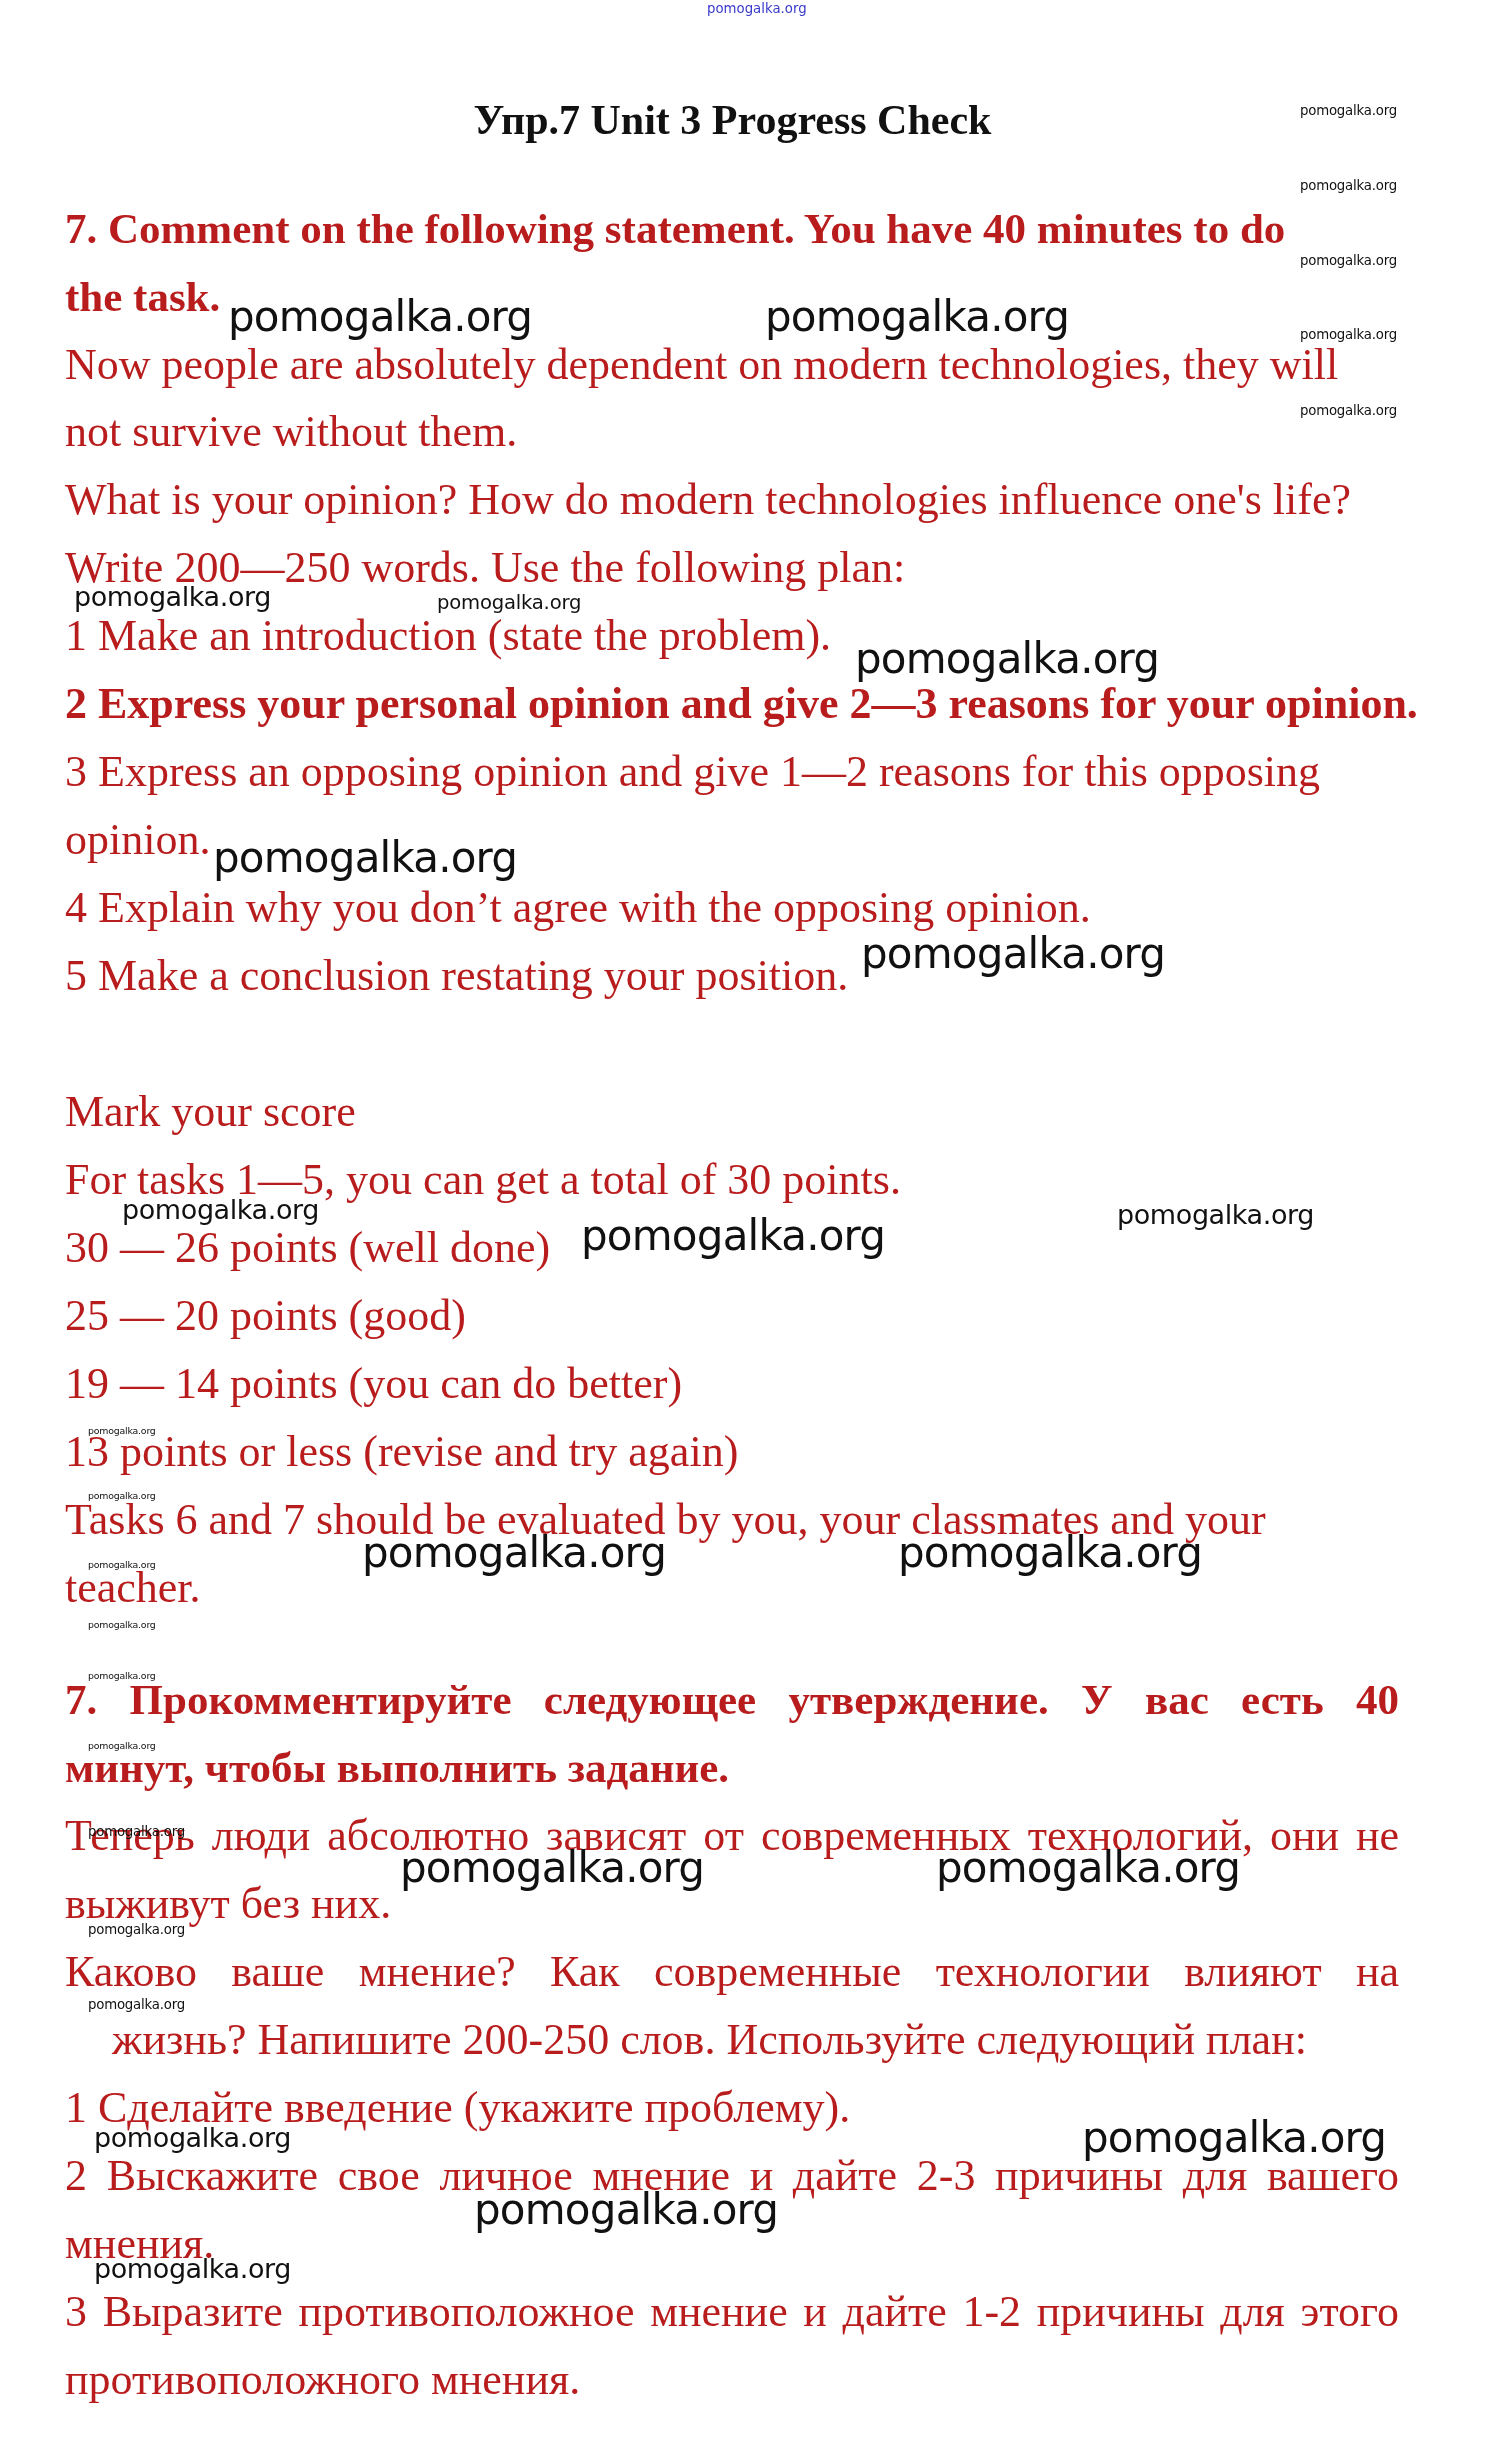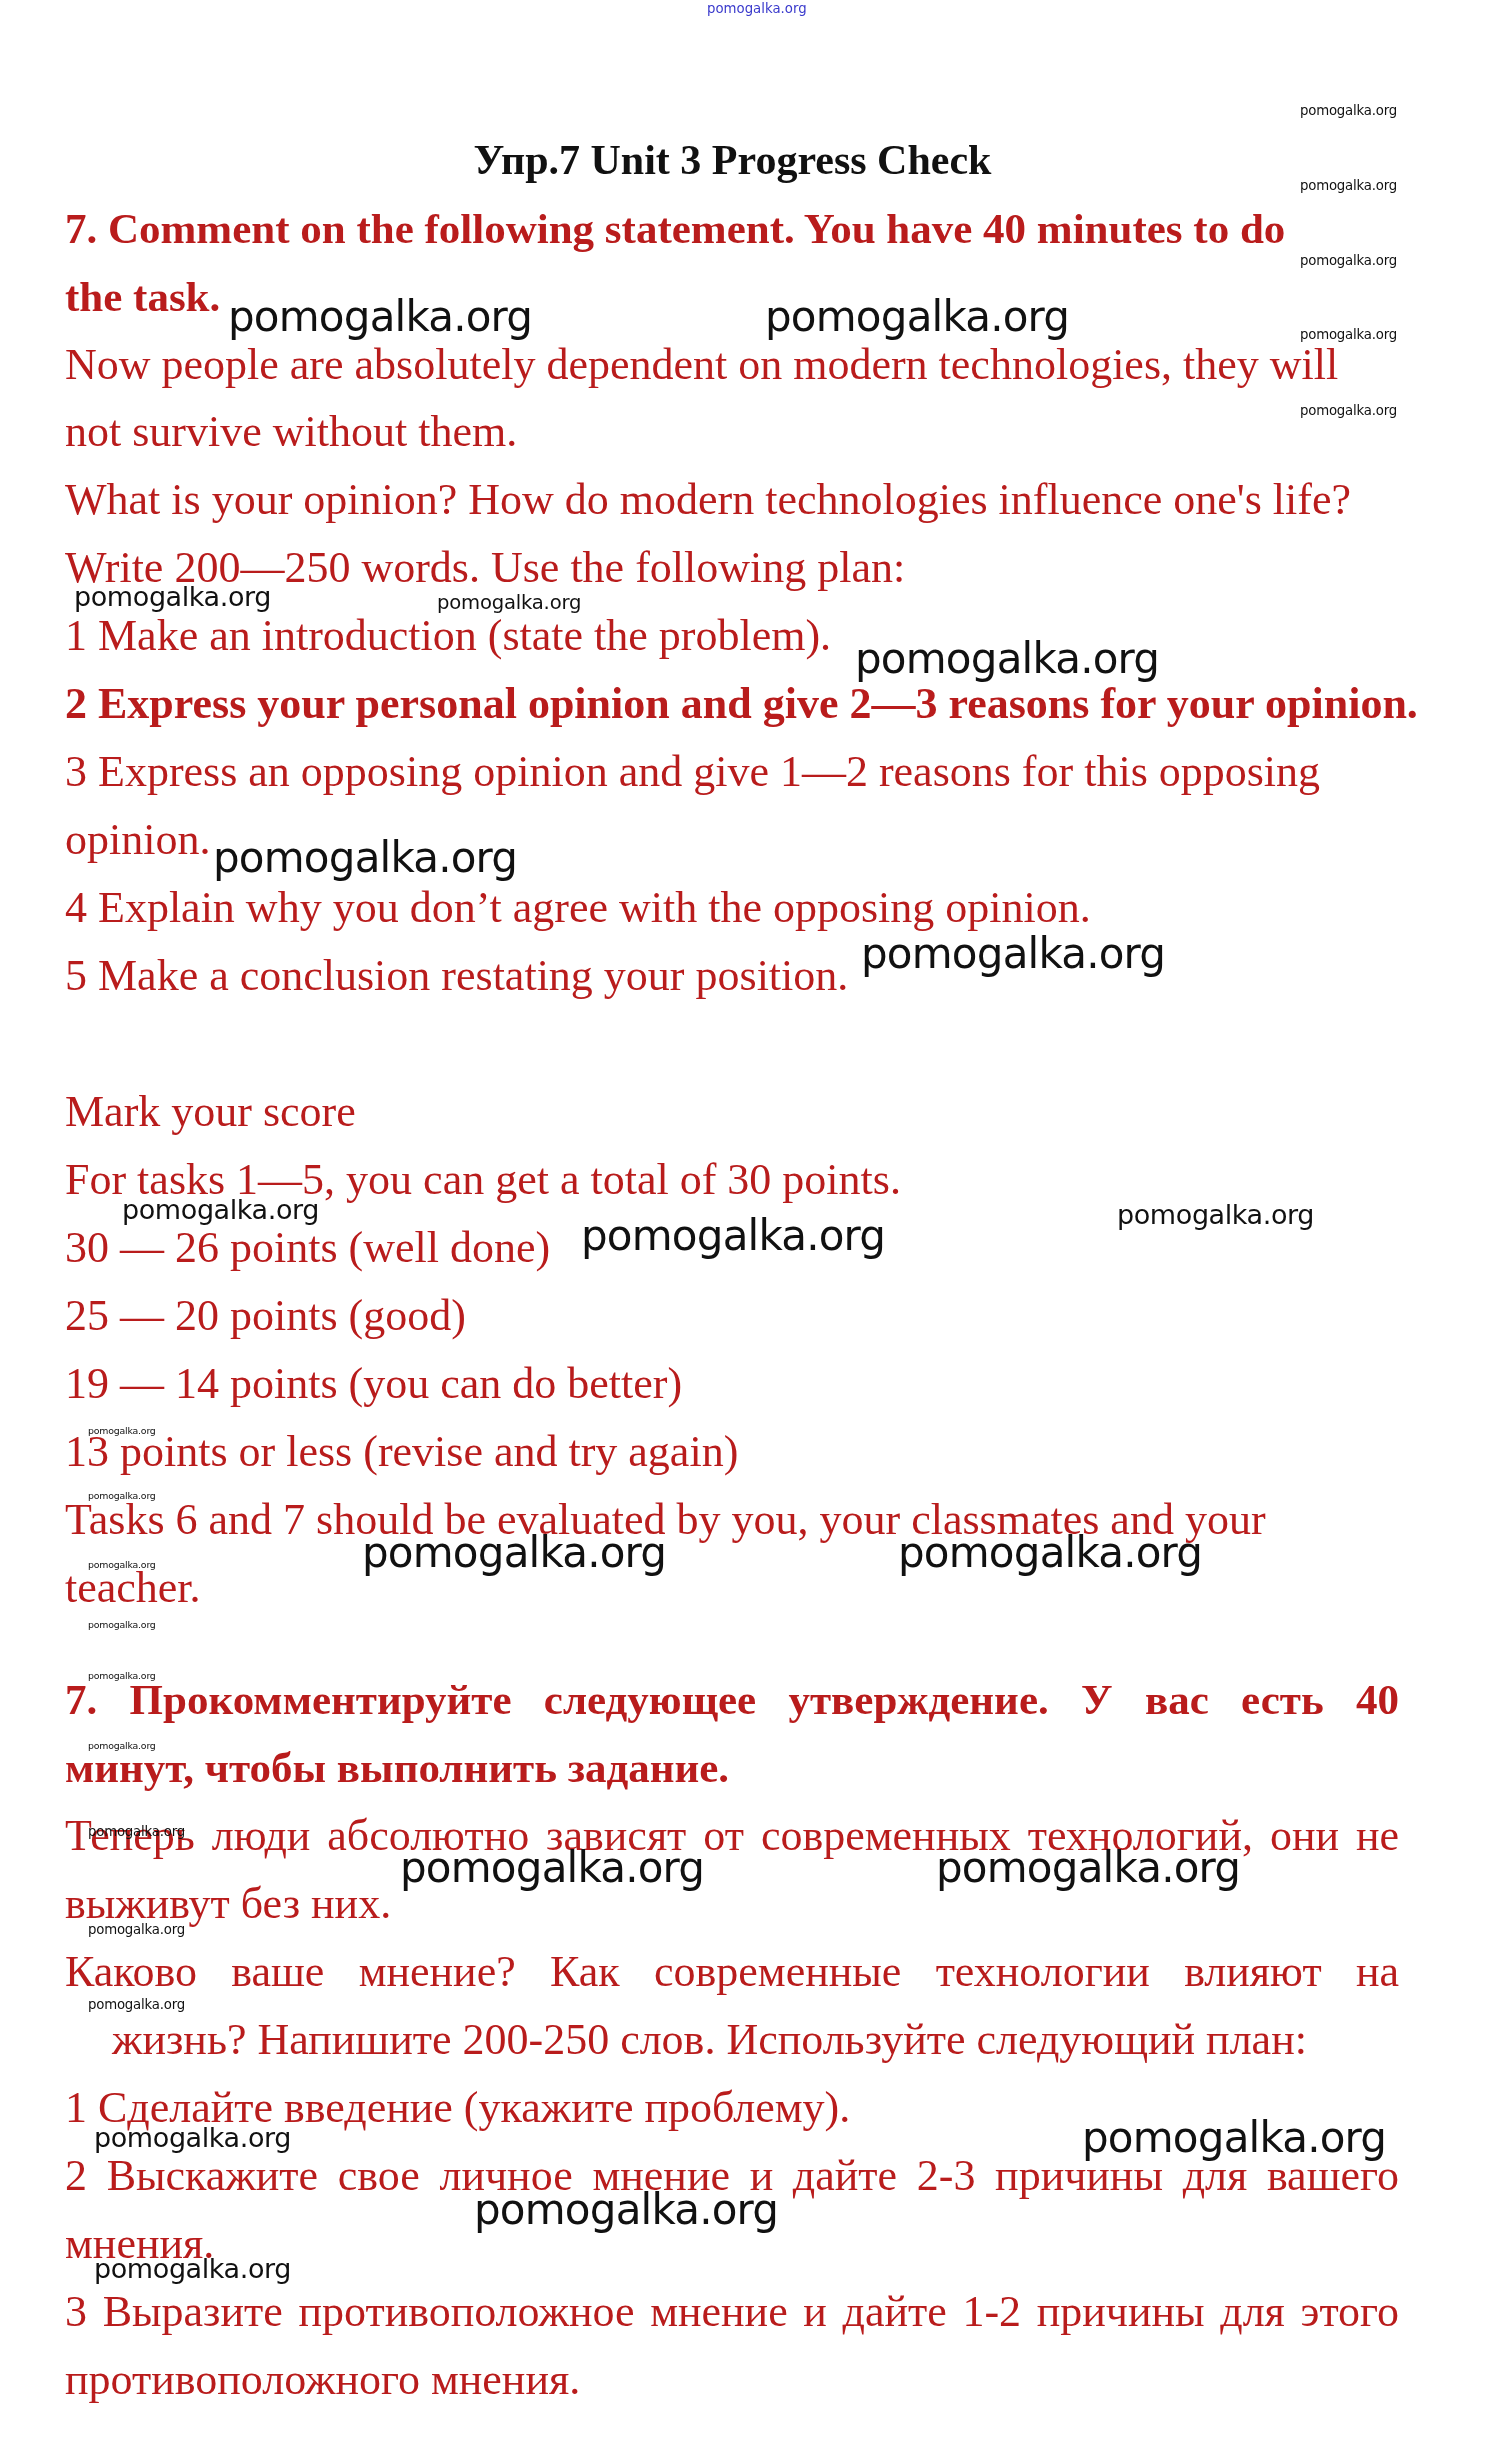--- a/index.html
+++ b/index.html
@@ -1,21 +1,21 @@
 <!DOCTYPE html>
 <html style="font-size:12.5px"><head>
 <meta charset="utf-8">
 <style>
   html, body { margin:0; padding:0; background:#ffffff; }
   body { width:1505px; height:2462px; position:relative; overflow:hidden; }
   .page { position:absolute; left:0; top:0; width:1505px; height:2100px; background:#fff; }
   .ln { position:absolute; left:65px; white-space:nowrap; font-family:"Liberation Serif", serif; font-size:44px; color:#b91c1c; line-height:1; }
   .b { font-weight:bold; }
   .just { width:1334px; text-align:justify; text-align-last:justify; }
-  .title { position:absolute; left:0; width:1465px; text-align:center; font-family:"Liberation Serif", serif; font-weight:bold; font-size:42px; color:#111; line-height:1; white-space:nowrap;margin-top:40px; }
+  .title { position:absolute; left:0; width:1465px; text-align:center; font-family:"Liberation Serif", serif; font-weight:bold; font-size:42px; color:#111; line-height:1; white-space:nowrap; }
   .wm { position:absolute; font-family:"DejaVu Sans", sans-serif; color:#111; white-space:nowrap; line-height:1; }
   .wm-l { font-size:42px; letter-spacing:-0.8px; }
   .wm-m { font-size:27px; letter-spacing:-0.4px; }
   .wm-s { font-size:13.3px; letter-spacing:-0.2px; }
   .wm-xs { font-size:9.4px; letter-spacing:-0.2px; }
   .wm-top { font-size:13.3px; color:#3a3acc; }
 </style>
 </head>
 <body>
 

